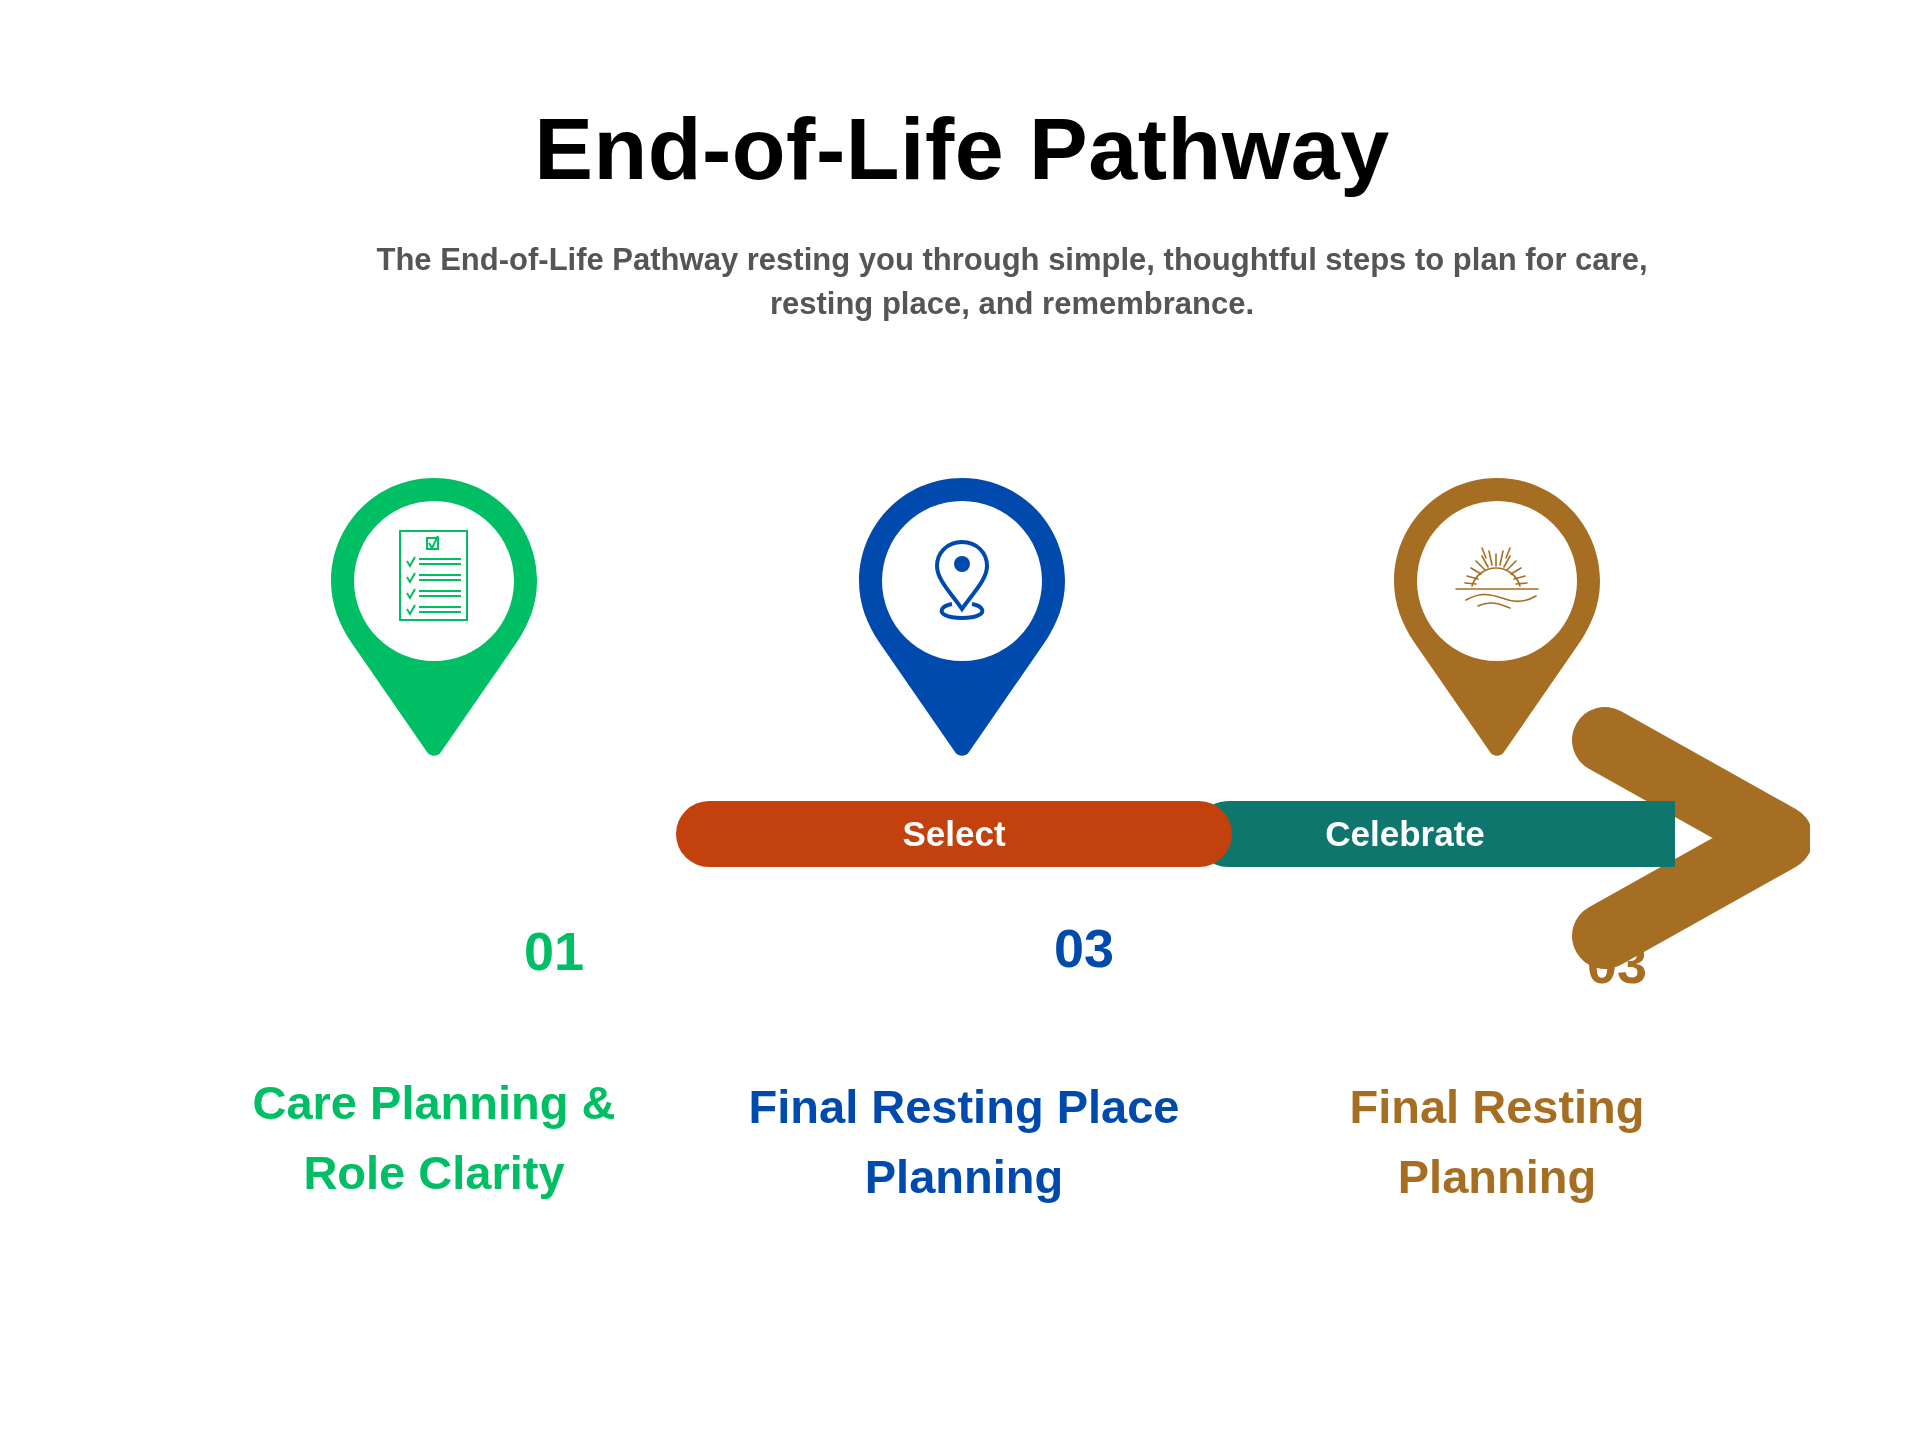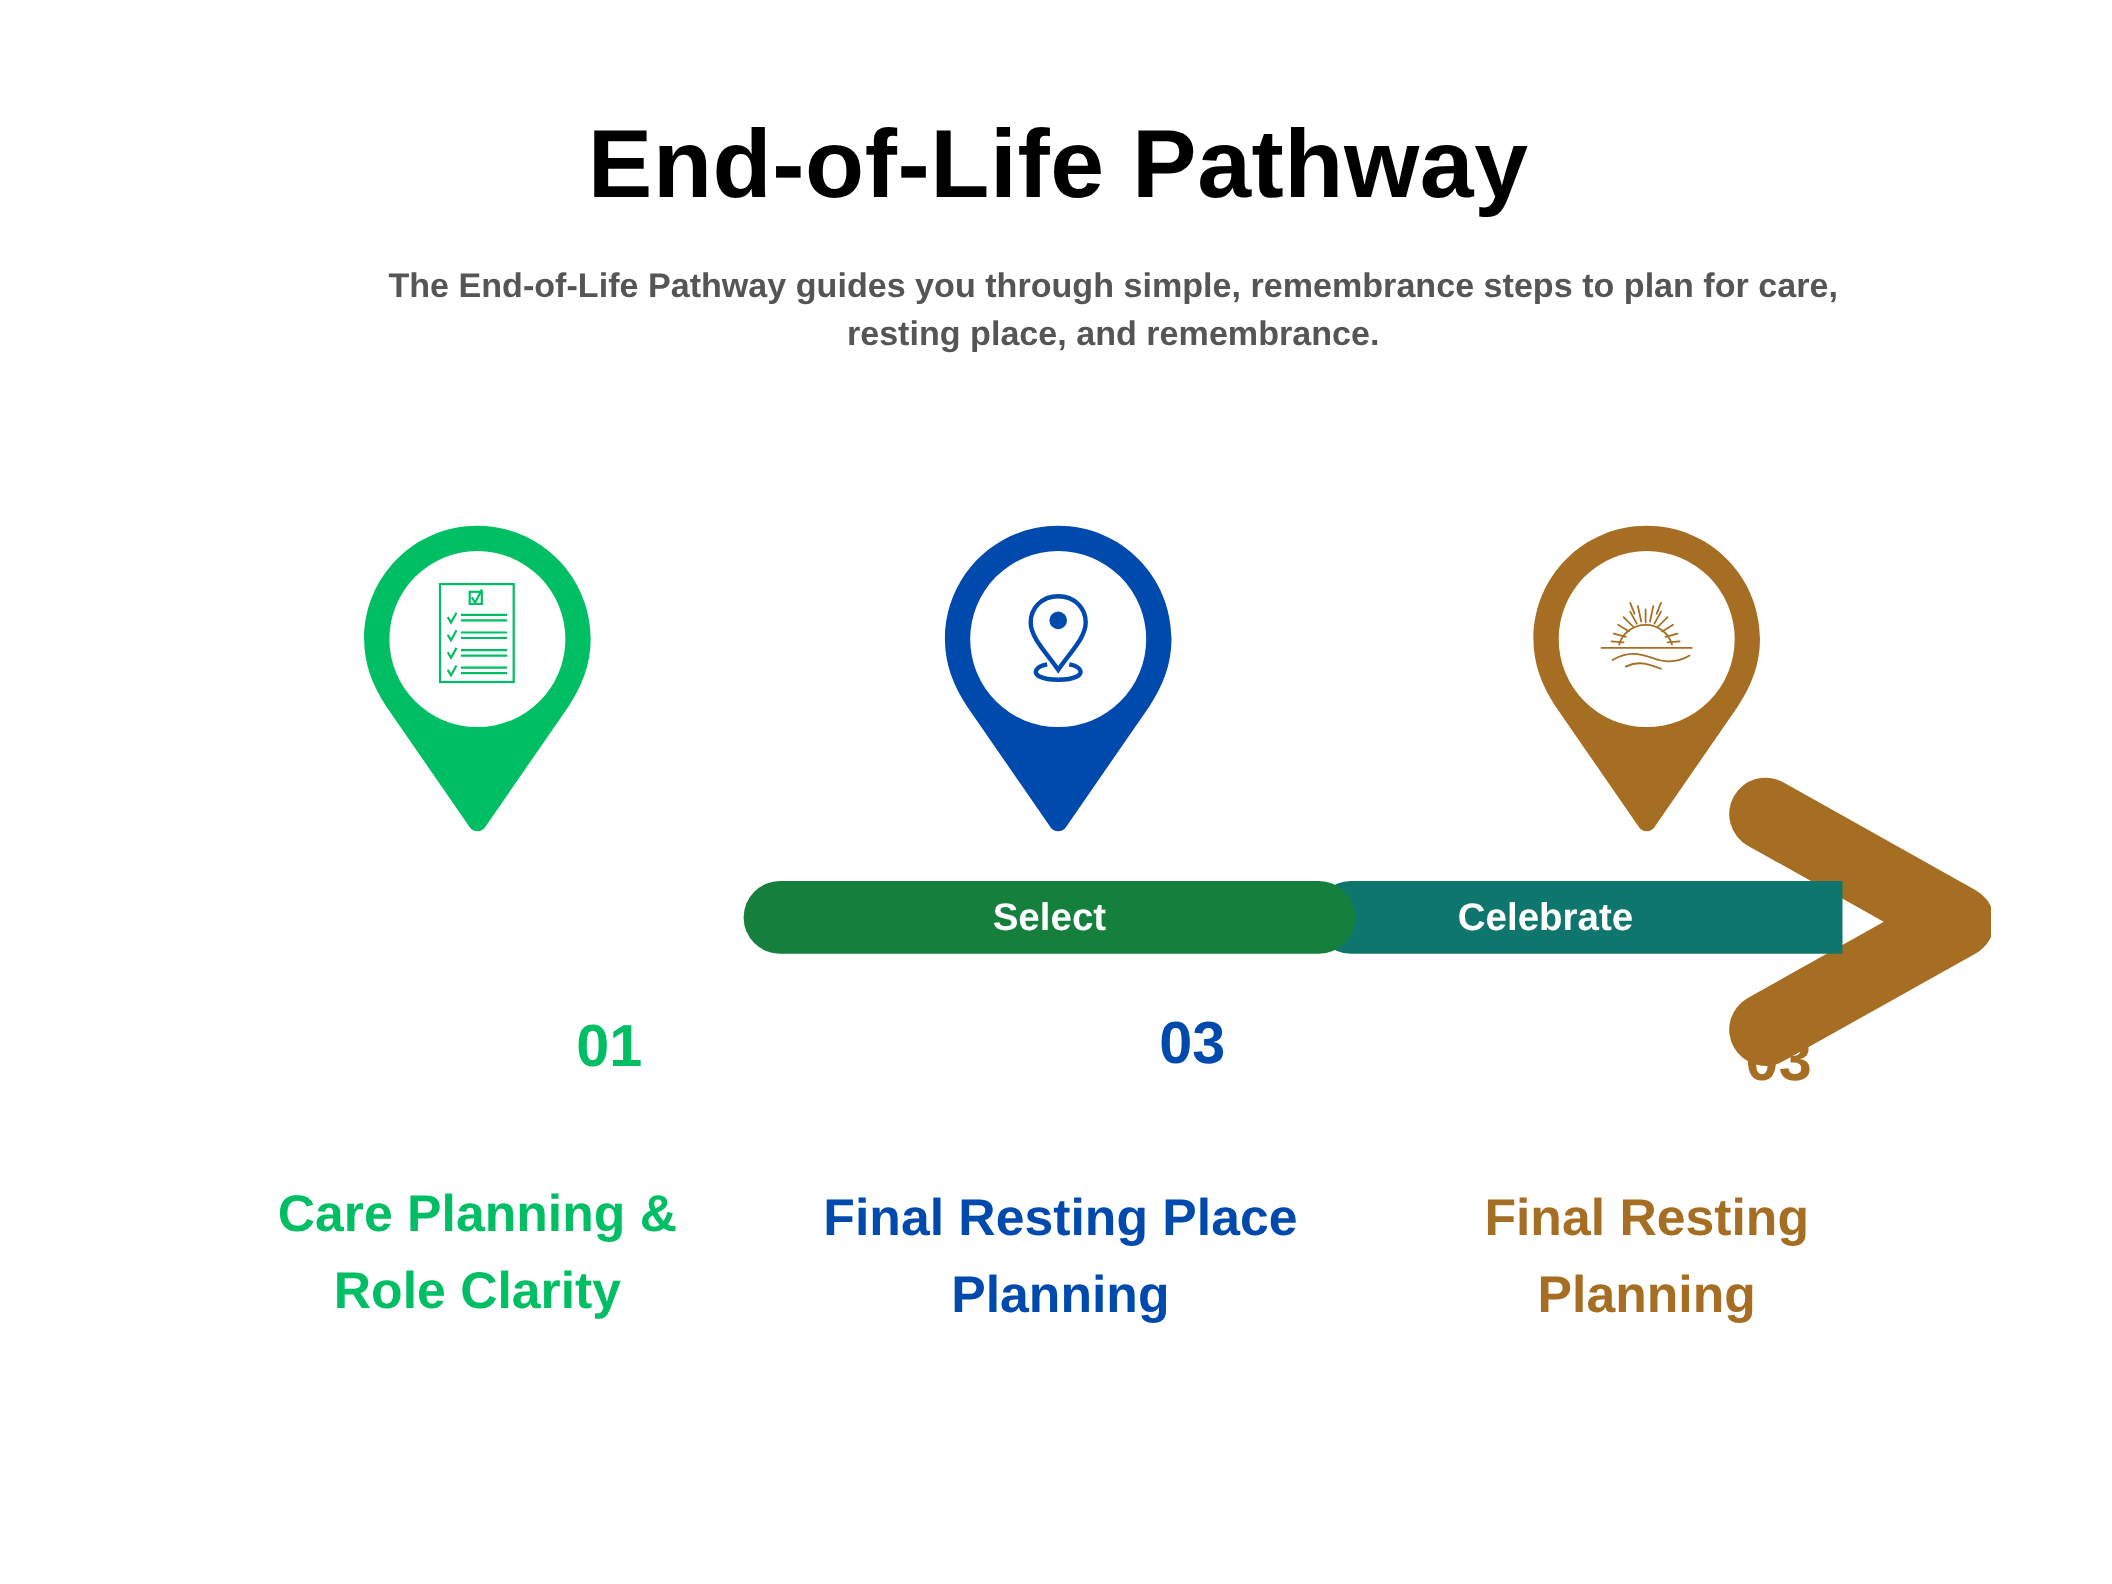--- a/index.html
+++ b/index.html
@@ -12,21 +12,21 @@
   .seg{position:absolute;top:0;height:66px;border-radius:33px;display:flex;align-items:center;justify-content:center;color:#fff;font-weight:700;font-size:35px;}
   .arrow{position:absolute;left:1560px;top:700px;width:250px;height:280px;}
   .num{position:absolute;width:300px;text-align:right;font-size:54px;font-weight:700;margin:0;}
   .step-title{position:absolute;width:560px;text-align:center;font-size:47px;line-height:70px;font-weight:700;margin:0;}
 </style>
 </head>
 <body>
 
 <h1 class="title">End-of-Life Pathway</h1>
 <div class="subtitle">
-  <div>The End-of-Life Pathway guides you through simple, remembrance steps to plan for care,</div>
+  <div>The End-of-Life Pathway resting you through simple, thoughtful steps to plan for care,</div>
   <div>resting place, and remembrance.</div>
 </div>
 
 <div class="pin" style="left:329px;">
   <svg viewBox="0 0 210 282">
     <path d="M105 2 C48 2 2 48 2 105 C2 128 10 148 22 166 L98 276 C101 281 109 281 112 276 L188 166 C200 148 208 128 208 105 C208 48 162 2 105 2 Z" fill="#00BE63"></path>
     <circle cx="105" cy="105" r="80" fill="#ffffff"></circle>
     <g fill="none" stroke="#00BE63" stroke-width="2">
       <rect x="71" y="55" width="67" height="89"></rect>
       <rect x="98" y="62" width="11" height="11"></rect>
@@ -70,21 +70,21 @@
 </div>
 
 <svg class="arrow" viewBox="0 0 250 280">
   <path d="M45 40 L220 138 L45 236" fill="none" stroke="#A66E22" stroke-width="66" stroke-linecap="round" stroke-linejoin="round"></path>
 </svg>
 
 <div class="track" style="left:0;width:1920px;">
   <div class="seg" style="left:1195px;width:480px;background:#0f766e;border-radius:33px 0 0 33px;">
     <span style="margin-right:60px;">Celebrate</span>
   </div>
-  <div class="seg" style="left:676px;width:556px;background:#15803d;">
+  <div class="seg" style="left:676px;width:556px;background:#c2410c;">
     <span>Select</span>
   </div>
   <div class="seg" style="left:147px;width:566px;background:#00BE63;z-index:-1;">
     <span style="margin-right:40px;">Empower</span>
   </div>
 </div>
 
 <div class="num" style="left:284px;top:920px;color:#00BE63;">01</div>
 <div class="num" style="left:814px;top:917px;color:#004AAD;">03</div>
 <div class="num" style="left:1347px;top:933px;color:#A66E22;">03</div>

